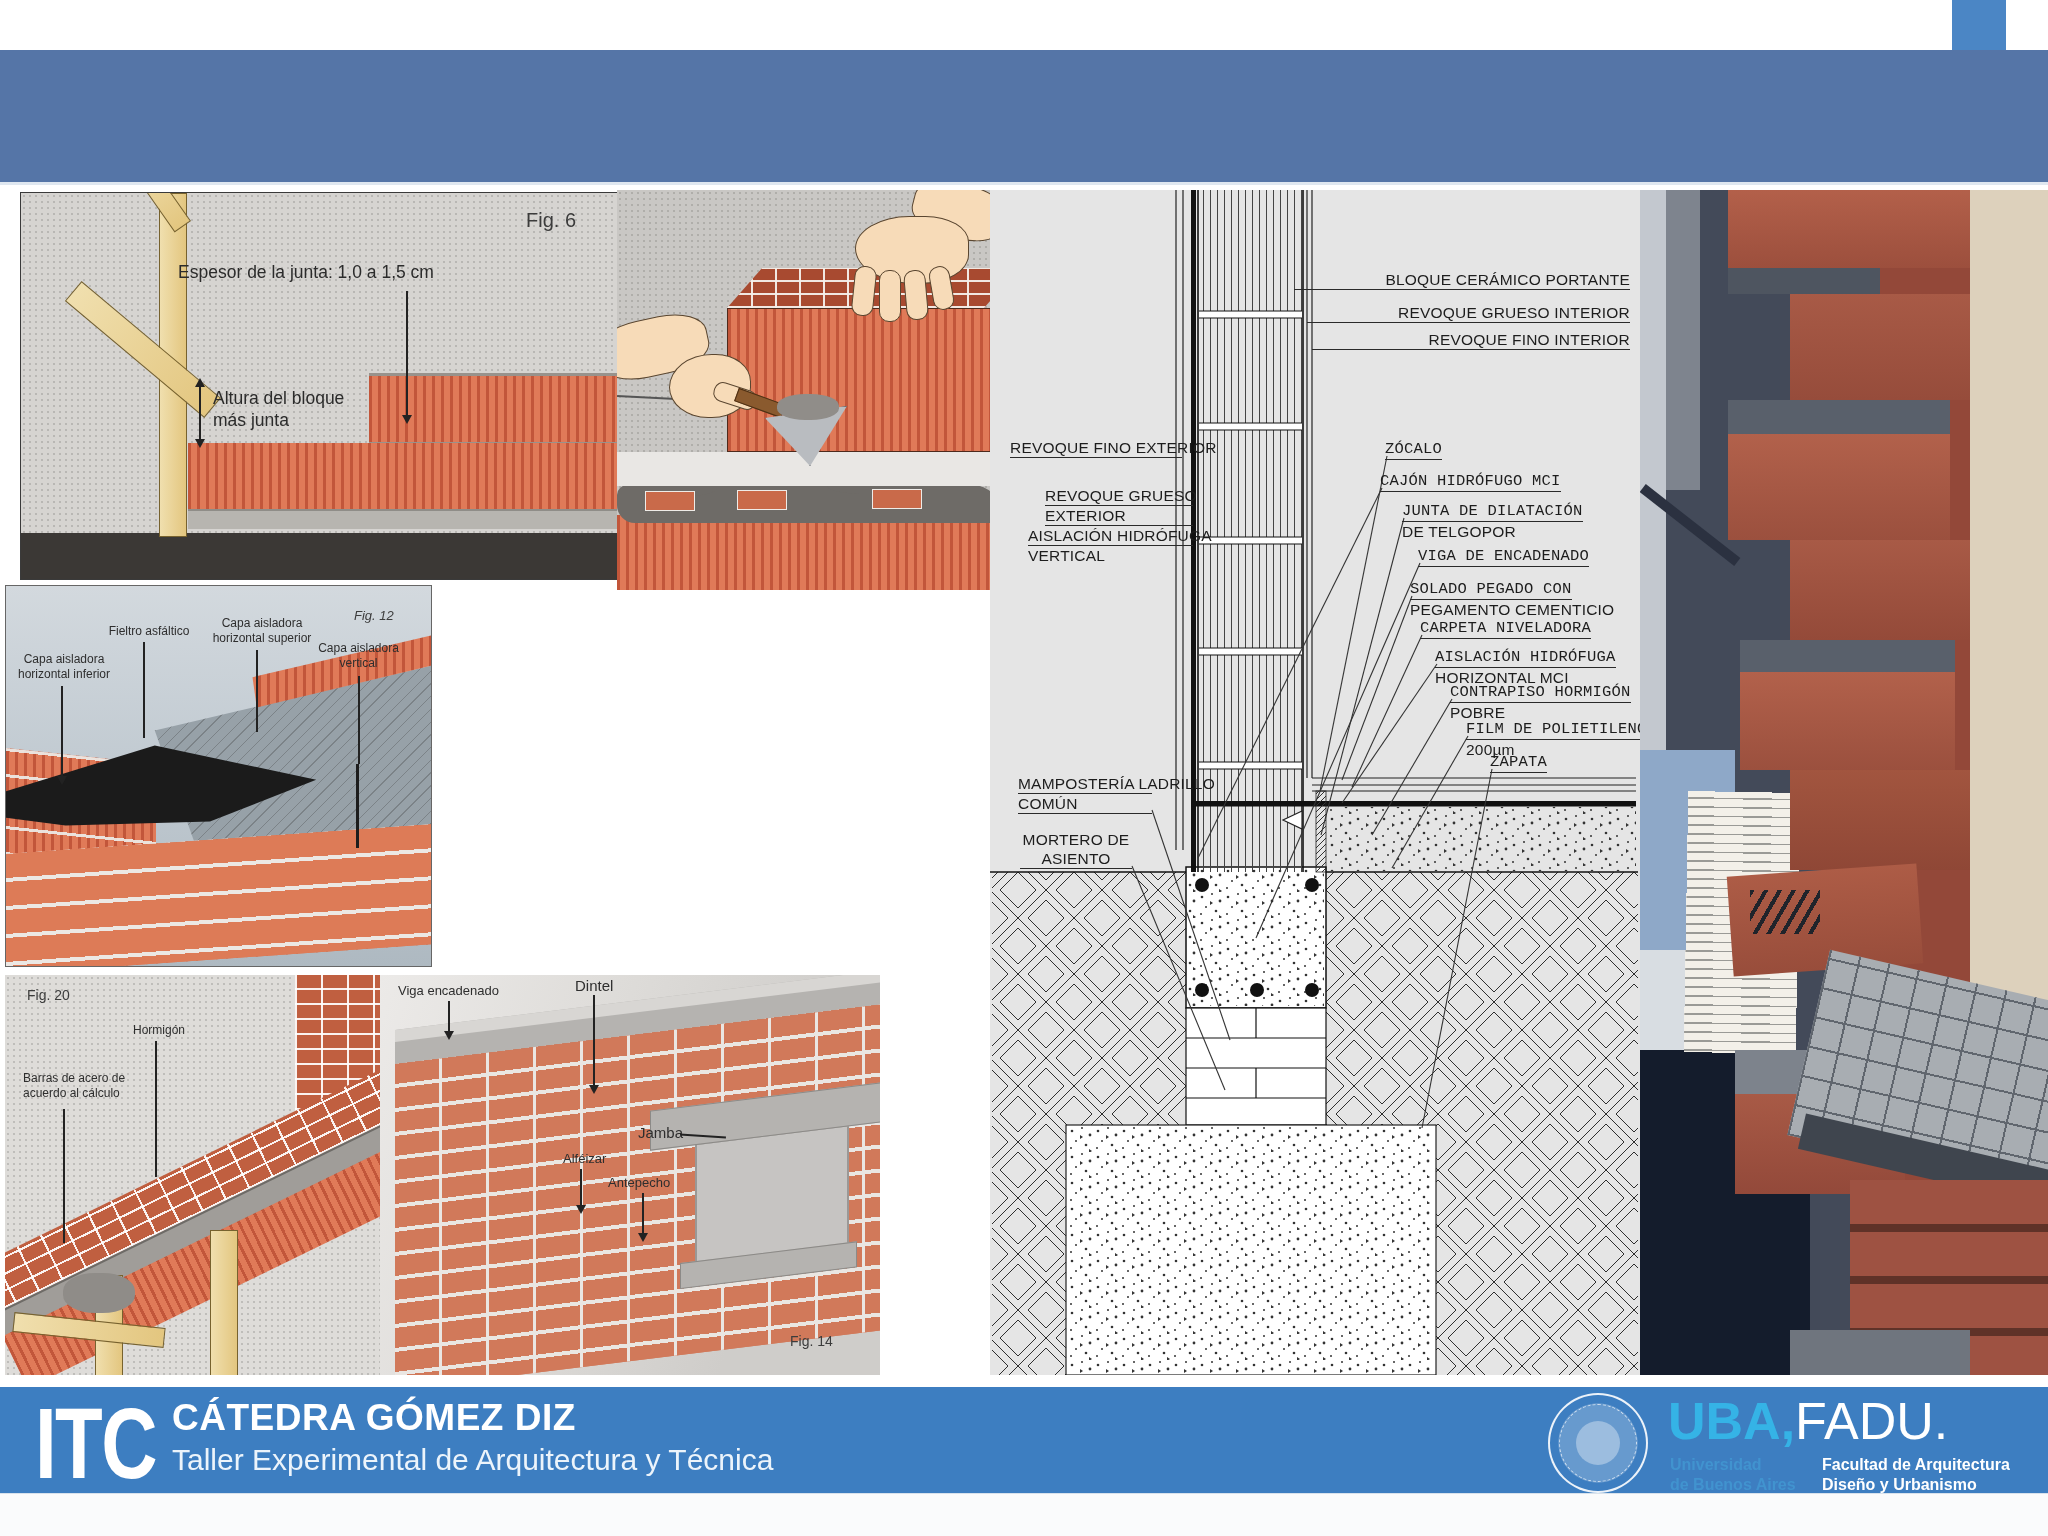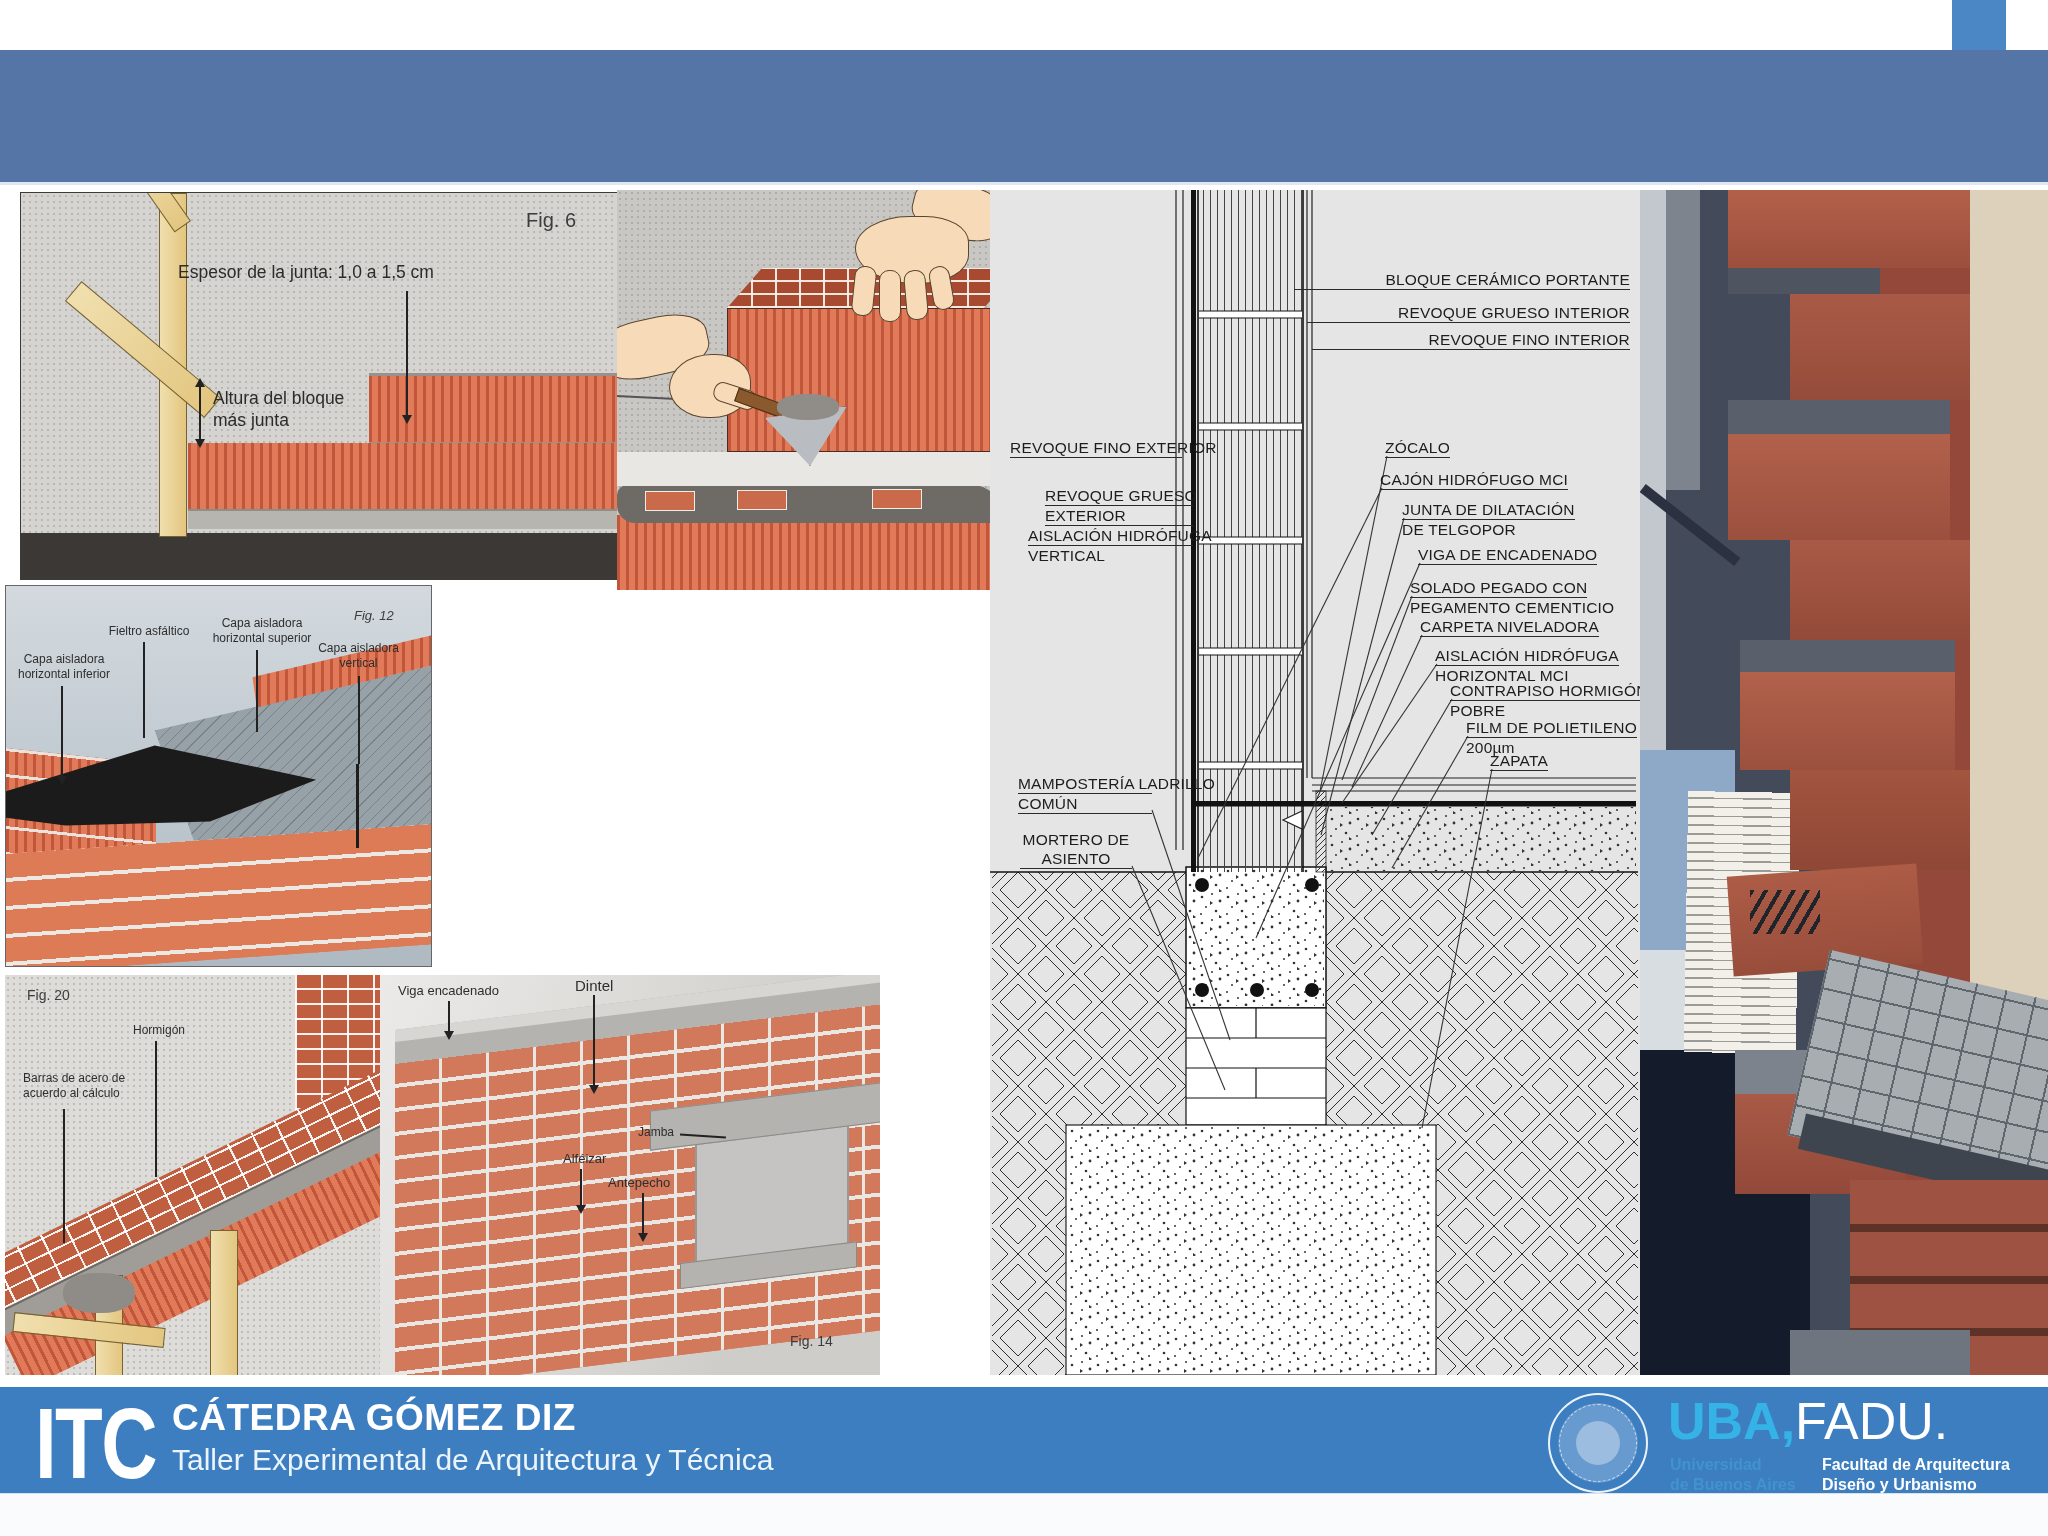--- a/index.html
+++ b/index.html
@@ -11,21 +11,21 @@
   .ah-d::after{content:"";position:absolute;left:50%;bottom:-8px;transform:translateX(-50%);
     border:5px solid transparent;border-top:9px solid #222;}
   .ah-u::before{content:"";position:absolute;left:50%;top:-8px;transform:translateX(-50%);
     border:5px solid transparent;border-bottom:9px solid #222;}
   .tag{position:absolute;color:#3c3c3c;font-size:20px;}
   .tag.small{font-size:13px;}
   .fl{position:absolute;font-size:12px;line-height:15px;color:#2e2e2e;}
   .fl6{position:absolute;font-size:17.5px;line-height:22px;color:#2b2b2b;}
   
   .dl{position:absolute;font-size:15.5px;line-height:19px;color:#1d1d1d;letter-spacing:.2px;white-space:nowrap;}
-  .dl .u{display:inline-block;border-bottom:1.6px solid #2a2a2a;}
+  .dl .u{display:inline-block;border-bottom:1.6px solid #2a2a2a;font-family:Liberation Mono, monospace;}
   .dl .ub{display:block;border-bottom:1.6px solid #2a2a2a;}
   
   .brickv{background:repeating-linear-gradient(90deg,#c2563a 0 3px,#e07a58 3px 9px);}
   .cellsTop{background:
       repeating-linear-gradient(90deg,rgba(245,240,235,.95) 0 2px,transparent 2px 24px),
       repeating-linear-gradient(0deg,rgba(245,240,235,.95) 0 2px,transparent 2px 13px),
       #a84a30;}
   .cells{background:
       repeating-linear-gradient(90deg,rgba(255,255,255,.92) 0 2px,transparent 2px 26px),
       repeating-linear-gradient(0deg,rgba(255,255,255,.92) 0 2px,transparent 2px 15px),
@@ -172,21 +172,21 @@
           repeating-linear-gradient(180deg,#d1795a 0 20px,#eae6e2 20px 24px);background-color:#d1795a;"></div>
       <div class="abs" style="left:300px;top:150px;width:150px;height:120px;background:#c6c4c2;border:2px solid #9a9896;"></div>
       <div class="abs" style="left:255px;top:112px;width:230px;height:38px;background:#b5b3b0;border:1.5px solid #8c8a87;"></div>
       <div class="abs" style="left:285px;top:268px;width:175px;height:24px;background:#b5b3b0;border:1.5px solid #8c8a87;"></div>
     </div>
 
     <div class="fl" style="left:18px;top:8px;font-size:13px;"><span>Viga encadenado</span></div>
     <div class="vl ah-d" style="left:68px;top:26px;height:36px;"></div>
     <div class="fl" style="left:195px;top:3px;font-size:15px;"><span>Dintel</span></div>
     <div class="vl ah-d" style="left:213px;top:20px;height:96px;"></div>
-    <div class="fl" style="left:258px;top:150px;font-size:12px;"><span>Jamba</span></div>
+    <div class="fl" style="left:258px;top:150px;font-size:15px;"><span>Jamba</span></div>
     <div class="hl" style="left:300px;top:160px;width:46px;transform:rotate(4deg);"></div>
     <div class="fl" style="left:183px;top:176px;font-size:13px;"><span>Alféizar</span></div>
     <div class="vl ah-d" style="left:200px;top:194px;height:42px;"></div>
     <div class="fl" style="left:228px;top:200px;font-size:13px;"><span>Antepecho</span></div>
     <div class="vl ah-d" style="left:262px;top:218px;height:46px;"></div>
     <div class="tag small" style="left:410px;top:358px;font-size:14px;"><span>Fig. 14</span></div>
   </div>
 
   <div class="abs" style="left:990px;top:190px;width:650px;height:1185px;background:#e5e5e5;">
     <svg width="650" height="1185" viewBox="0 0 650 1185" style="position:absolute;left:0;top:0;">

